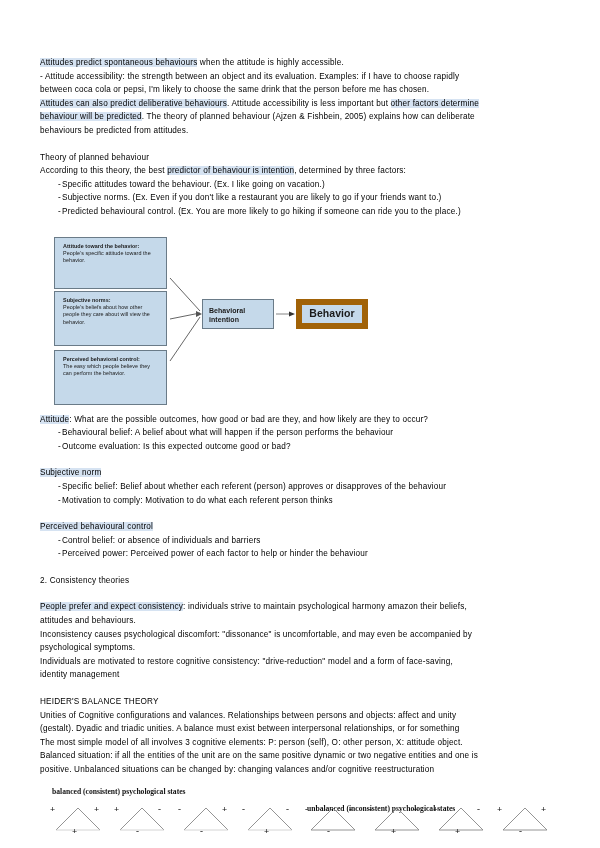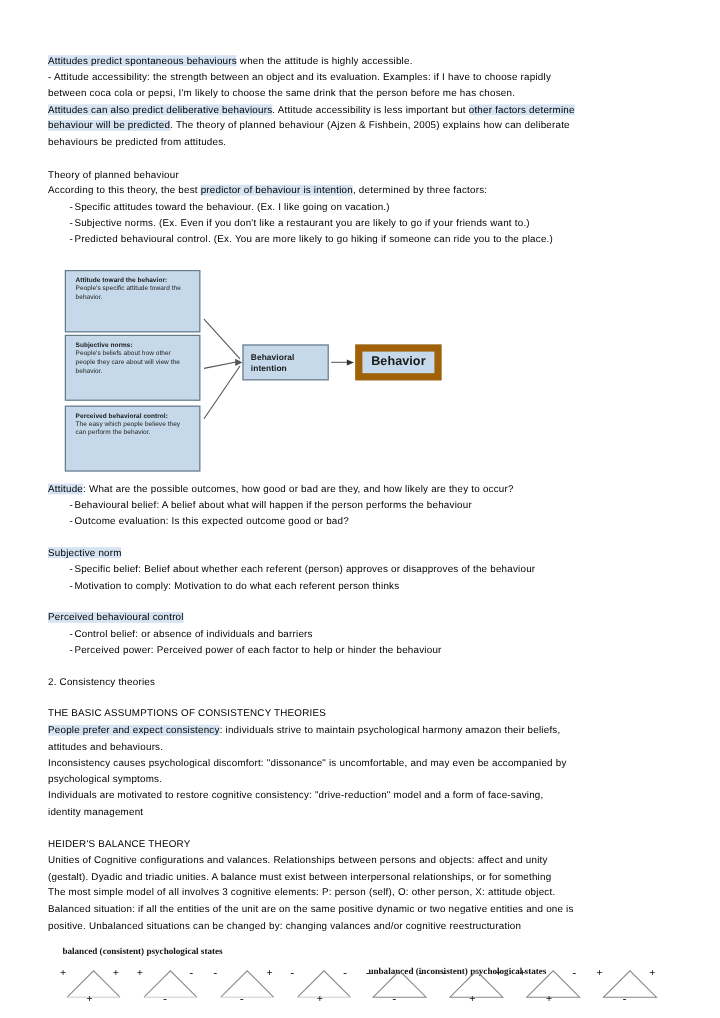--- a/index.html
+++ b/index.html
@@ -13,21 +13,21 @@
     overflow: hidden;
     font-family: "Liberation Sans", sans-serif;
     color: #000000;
   }
   .page {
     position: relative;
     width: 600px;
     height: 848px;
     background: #ffffff;
     box-sizing: border-box;
-    padding: 44px 40px 0 40px;
+    padding: 56px 40px 0 40px;
   }
   .line {
     font-size: 8.2px;
     line-height: 13.6px;
     letter-spacing: 0.18px;
     white-space: nowrap;
   }
   .hl {
     background: #d6e3f2;
   }
@@ -241,21 +241,20 @@
       <span class="bullet-text">Perceived power: Perceived power of each factor to help or hinder the behaviour</span>
     </div>
   </div>
 
   <div class="spacer-sm"></div>
 
   <div class="line">2. Consistency theories</div>
 
   <div class="spacer-sm"></div>
 
-  <div class="line">THE BASIC ASSUMPTIONS OF CONSISTENCY THEORIES</div>
   <div>
     <div class="line">
       <span class="hl">People prefer and expect consistency</span><span>: individuals strive to maintain psychological harmony amazon their beliefs,</span>
     </div>
     <div class="line">attitudes and behaviours.</div>
     <div class="line">Inconsistency causes psychological discomfort: "dissonance" is uncomfortable, and may even be accompanied by</div>
     <div class="line">psychological symptoms.</div>
     <div class="line">Individuals are motivated to restore cognitive consistency: "drive-reduction" model and a form of face-saving,</div>
     <div class="line">identity management</div>
   </div>

